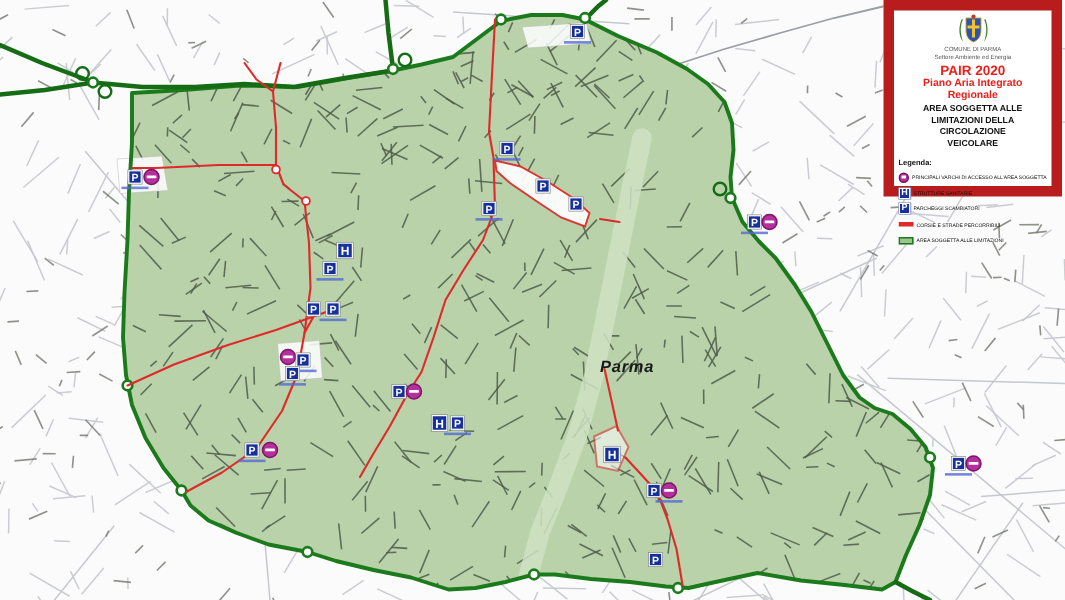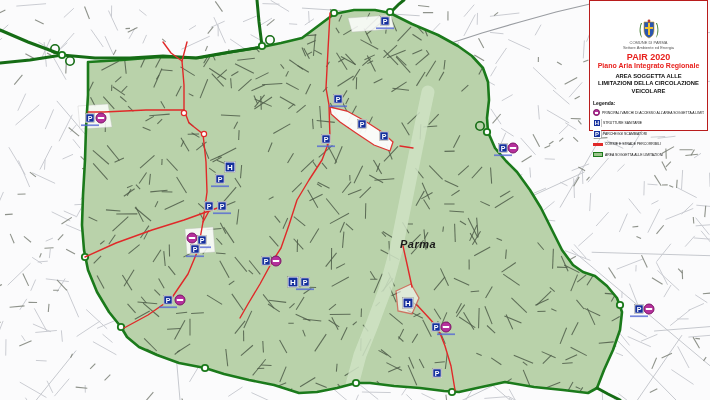--- a/index.html
+++ b/index.html
@@ -1,22 +1,22 @@
 <!DOCTYPE html>
 <html><head>
 <meta charset="utf-8">
 <style>
   html,body{margin:0;padding:0;background:#ffffff;}
   #stage{position:relative;width:710px;height:400px;overflow:hidden;
          font-family:"Liberation Sans",sans-serif;background:#fbfbfc;}
   #map-svg{position:absolute;left:0;top:0;}
   
   .legend{position:absolute;left:589px;top:0;width:119px;height:131px;
-          background:#ffffff;border:1px solid #b91c1c;box-sizing:border-box;
-          padding:18px 3px 2px 3px;text-align:center;z-index:5;}
+          background:#ffffff;border:7px solid #b91c1c;box-sizing:border-box;
+          padding:2px 3px 2px 3px;text-align:center;z-index:5;}
   .emblem{display:block;margin:0 auto;}
   .org{font-size:4px;line-height:1.2;color:#555;}
   .ttl{color:#e8211d;font-weight:bold;font-size:9px;line-height:1.05;margin-top:2px;}
   .sub{color:#e8211d;font-weight:bold;font-size:7px;line-height:1.1;}
   .head{font-size:5.8px;font-weight:bold;color:#111;line-height:1.3;margin-top:3px;}
   .legenda{font-size:5px;font-weight:bold;text-align:left;margin-top:5px;color:#111;}
   .item{display:flex;align-items:center;gap:2px;margin-top:2.5px;
         white-space:nowrap;overflow:hidden;height:8px;}
   .lbl{font-size:3.4px;color:#111;}
   .sym-ne{width:7px;height:7px;border-radius:50%;background:#b5309c;

